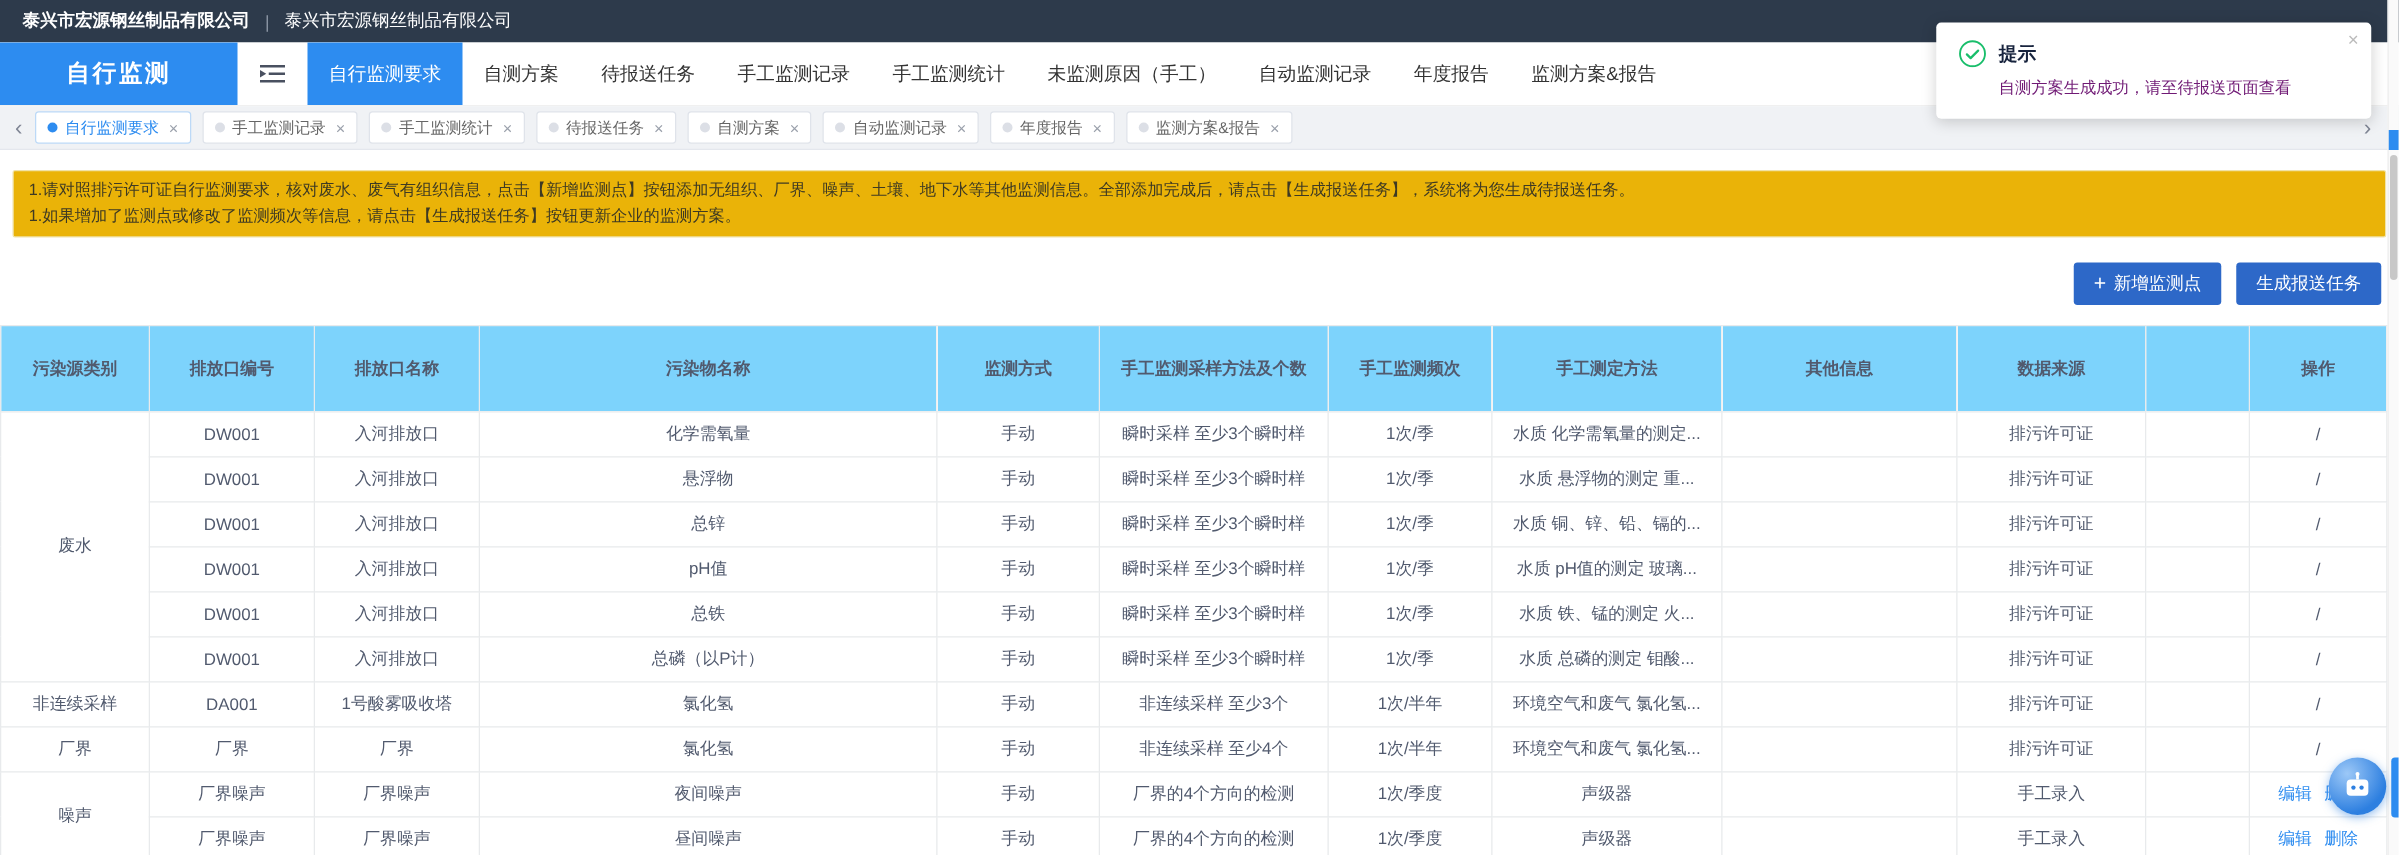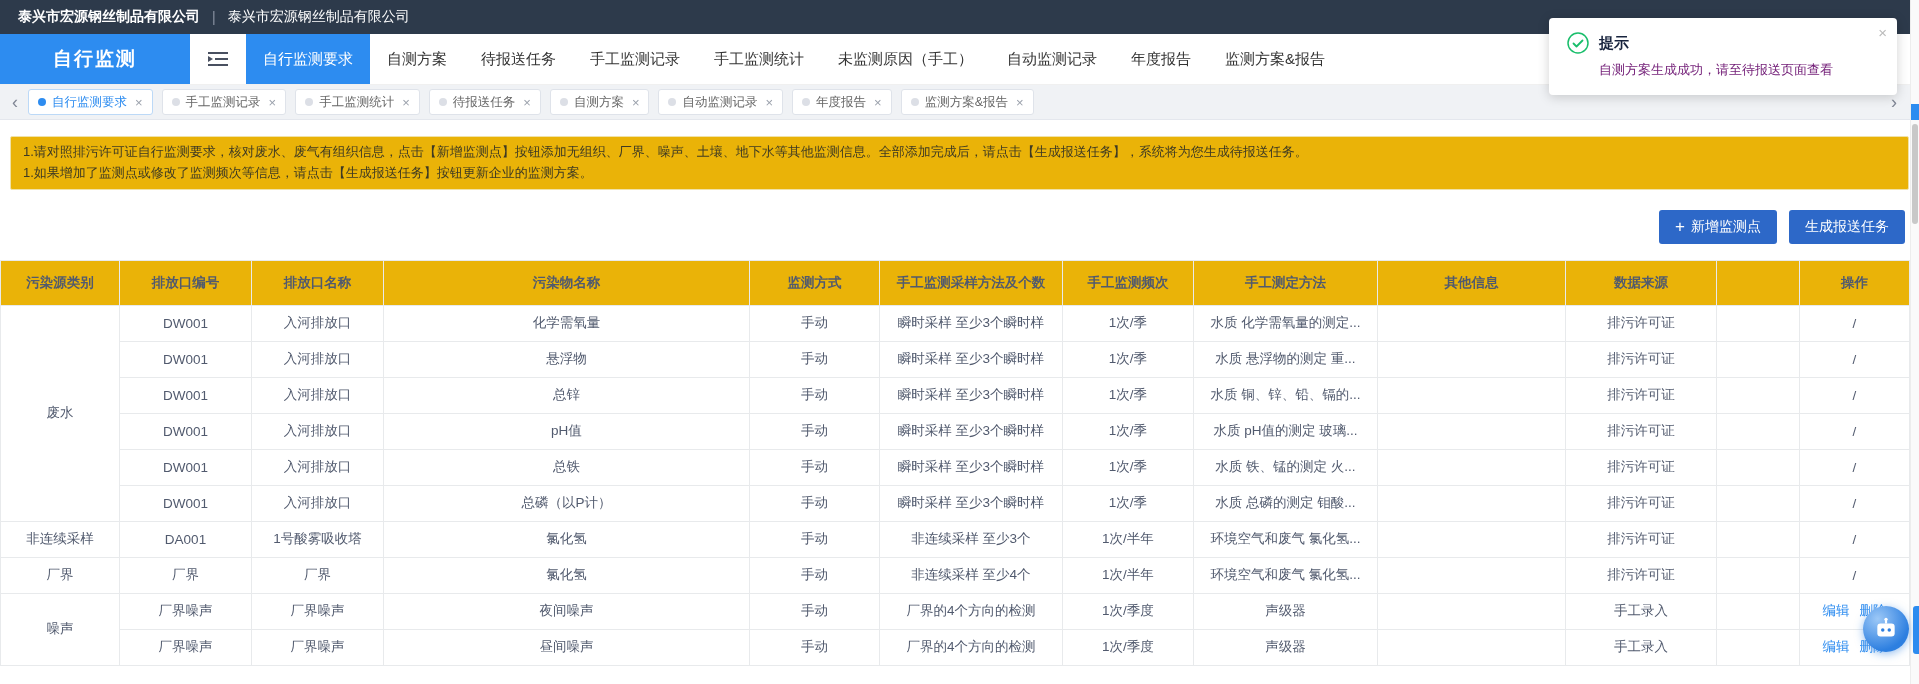--- a/index.html
+++ b/index.html
@@ -44,22 +44,22 @@
   .toolbar{display:flex;justify-content:flex-end;gap:12px;margin:20px 14px 16px;}
   .btn{background:#2d68c8;color:#fff;border:none;border-radius:3px;height:34px;
     padding:0 16px;font-size:14px;display:flex;align-items:center;gap:6px;cursor:pointer;
     font-family:inherit;}
   .btn .plus{font-size:17px;line-height:1;}
   
   table{border-collapse:collapse;table-layout:fixed;width:1909px;font-size:13.5px;color:#515a6e;}
   col.c0{width:119px}col.c1{width:132px}col.c2{width:132px}col.c3{width:366px}
   col.c4{width:130px}col.c5{width:183px}col.c6{width:131px}col.c7{width:184px}
   col.c8{width:188px}col.c9{width:151px}col.c10{width:83px}col.c11{width:110px}
-  th{background:#eab308;font-weight:bold;height:36px;border:1px solid #e8eaec;
-    color:#515a6e;padding:4px 6px;white-space:nowrap;overflow:hidden;}
+  th{background:#7dd3fc;font-weight:bold;height:36px;border:1px solid #e8eaec;
+    color:#515a6e;padding:16px 6px;white-space:nowrap;overflow:hidden;}
   td{height:35px;text-align:center;border:1px solid #e8eaec;overflow:hidden;
     white-space:nowrap;text-overflow:ellipsis;padding:0 6px;background:#fff;}
   td.cat{background:#fff;}
   a.link{color:#2d8cf0;cursor:pointer;margin:0 5px;text-decoration:none;}
   
   .toast{position:absolute;top:18px;right:22px;width:312px;background:#fff;border-radius:4px;
     box-shadow:0 2px 12px rgba(0,0,0,.18);padding:14px 18px 16px;z-index:60;}
   .toast-close{position:absolute;top:6px;right:10px;color:#bbb;font-size:15px;cursor:pointer;}
   .toast-head{display:flex;align-items:center;gap:10px;}
   .toast-title{font-size:15px;font-weight:bold;color:#17233d;}

